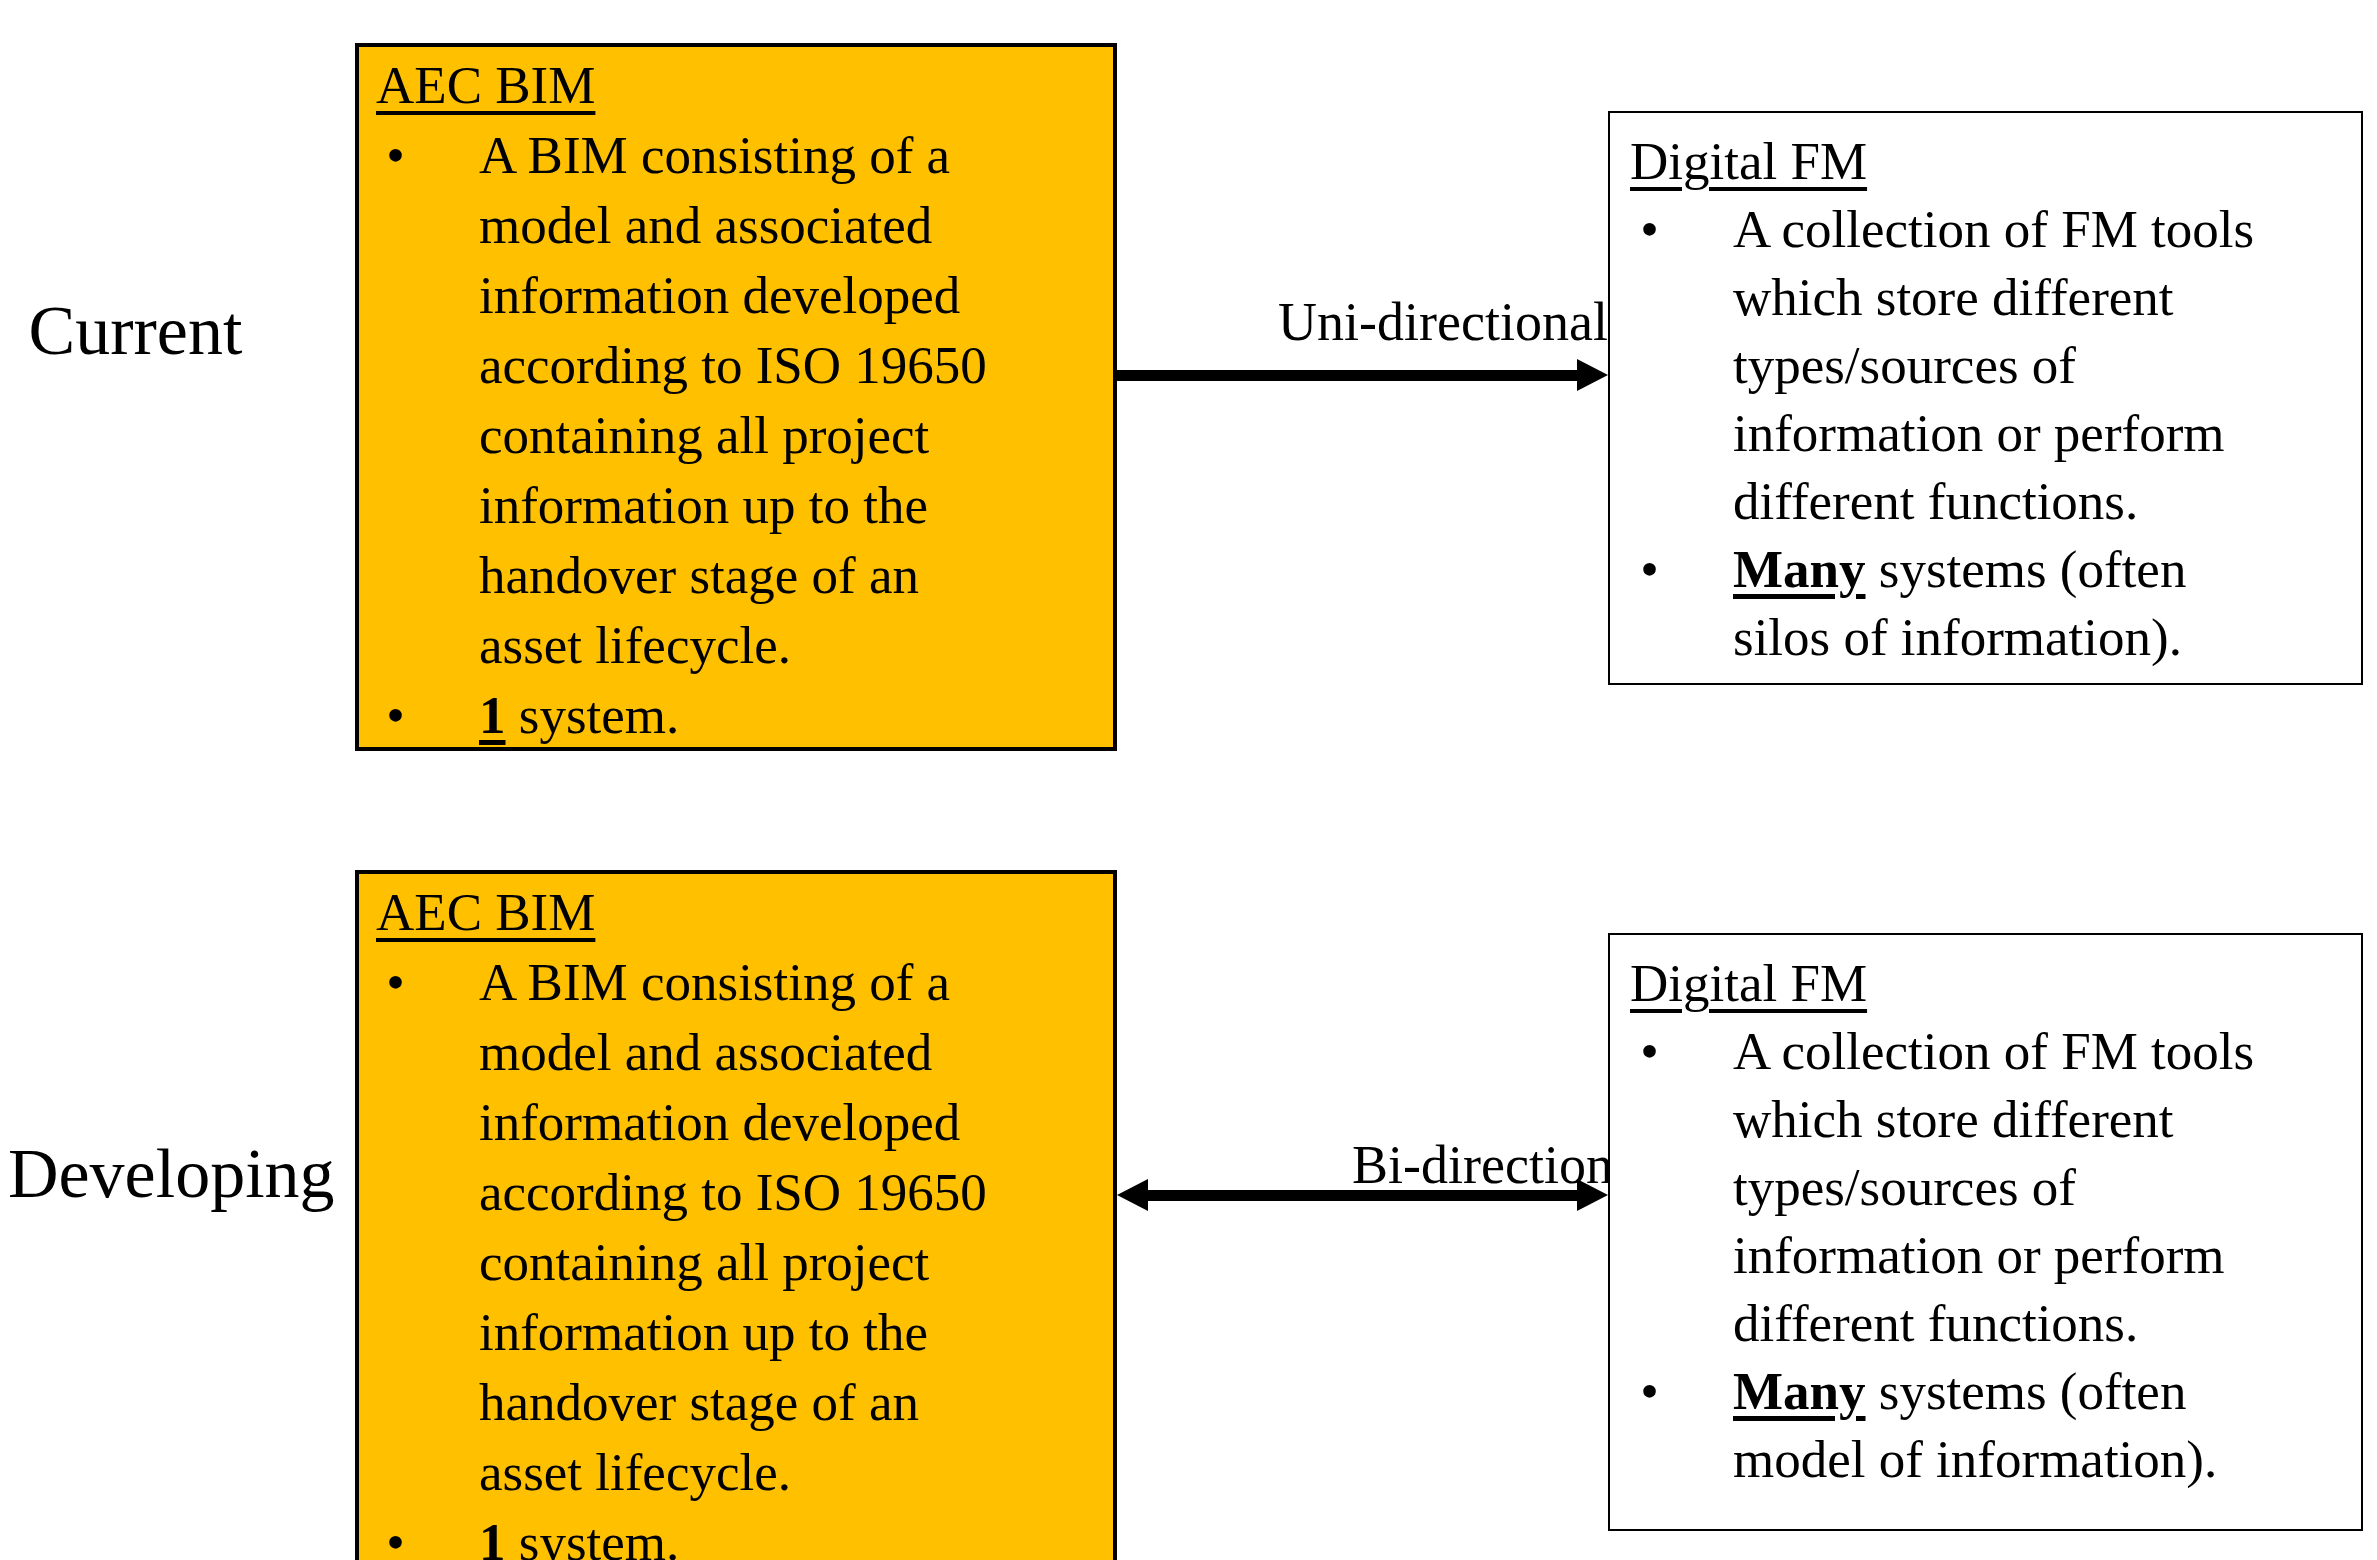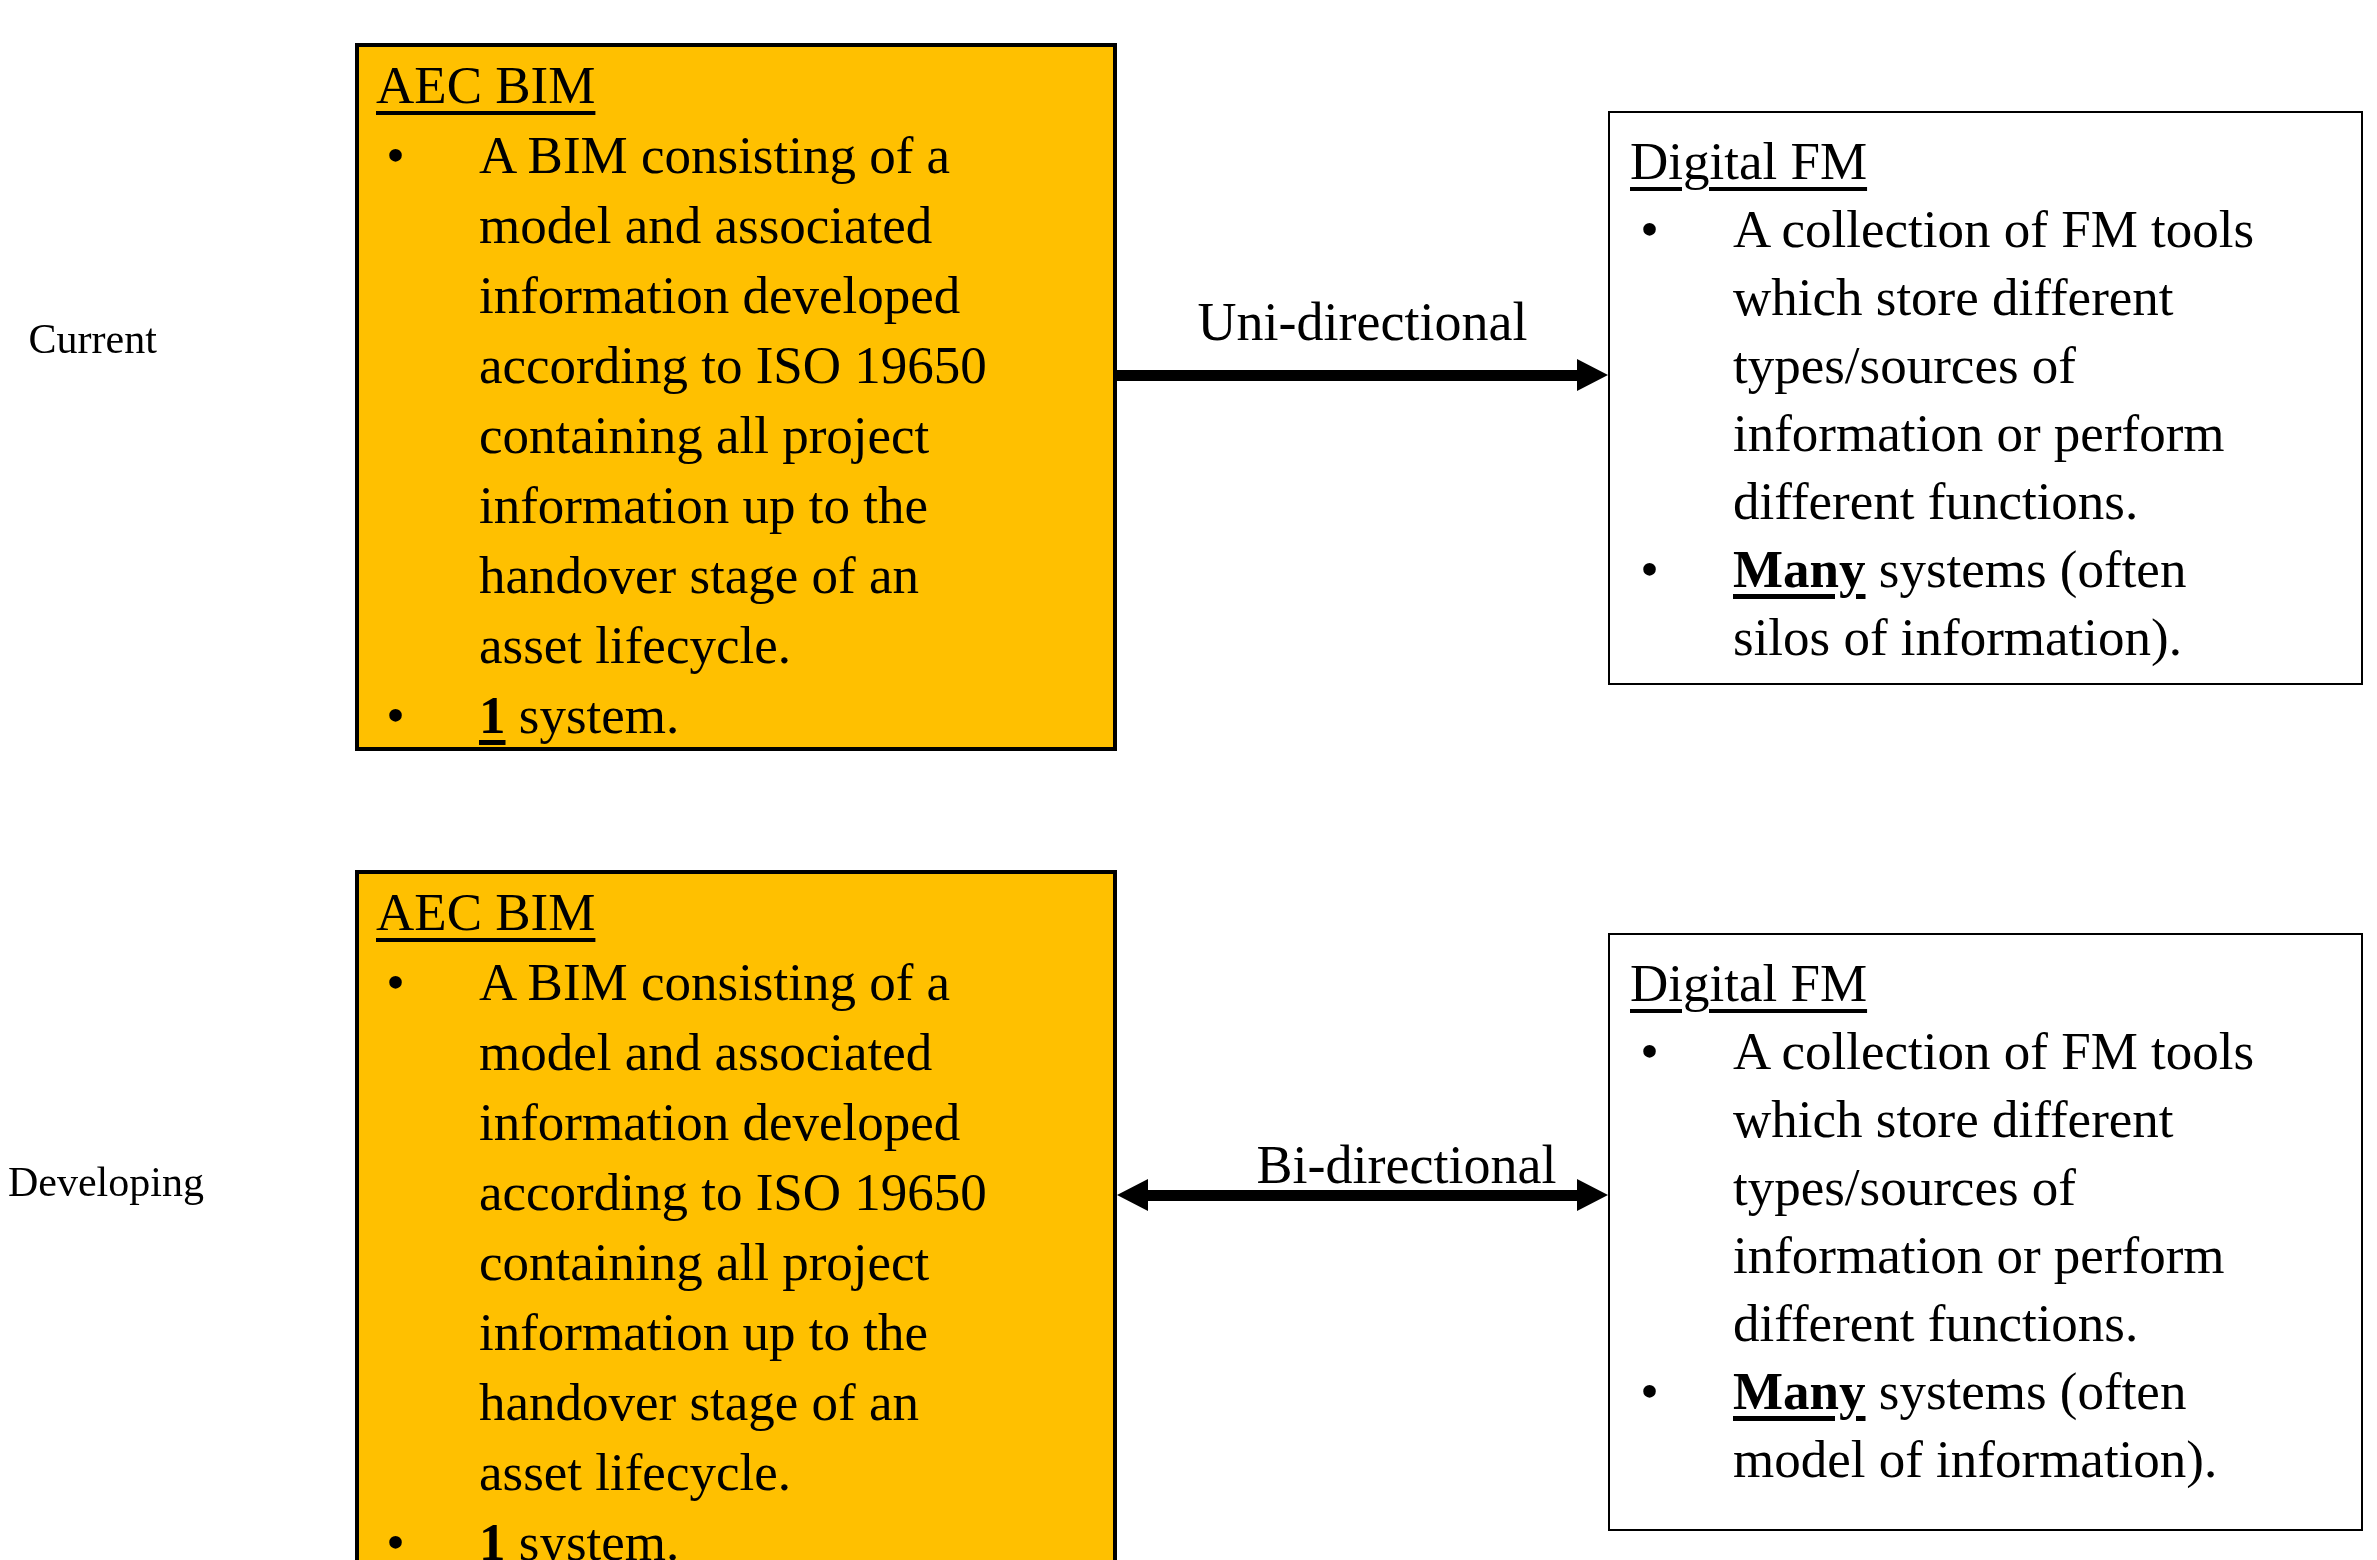--- a/index.html
+++ b/index.html
@@ -8,24 +8,23 @@
     width: 2377px;
     height: 1560px;
     background: #ffffff;
     font-family: "Liberation Serif", "DejaVu Serif", serif;
     color: #000000;
     overflow: hidden;
   }
 
   .stage-label {
     position: absolute;
-    font-size: 42px;
+    font-size: 70px;
     line-height: 1.1;
     white-space: nowrap;
-    margin-top: 24px;
   }
   #stage-current   { left: 28.5px;  top: 292px;  }
   #stage-developing{ left: 8px;  top: 1135px; }
 
   .box {
     position: absolute;
     box-sizing: border-box;
     margin-top: 23px;
   }
   .aec-box {
@@ -99,21 +98,21 @@
     border-top: 16.6px solid transparent;
     border-bottom: 16.6px solid transparent;
   }
   .head-right { right: 0; border-left: 31px solid #000000; }
   .head-left  { left: 0;  border-right: 31px solid #000000; }
 
   .arrow-label {
     position: absolute;
     left: 1117px;
     width: 491px;
-    text-align: center;
+    text-align: right;
     font-size: 54px;
     line-height: 1;
     white-space: nowrap;
   }
   #arrow-label-0 { top: 295px;  }
   #arrow-label-1 { top: 1138px; margin-left: 44px; }
 </style>
 </head>
 <body>
 

